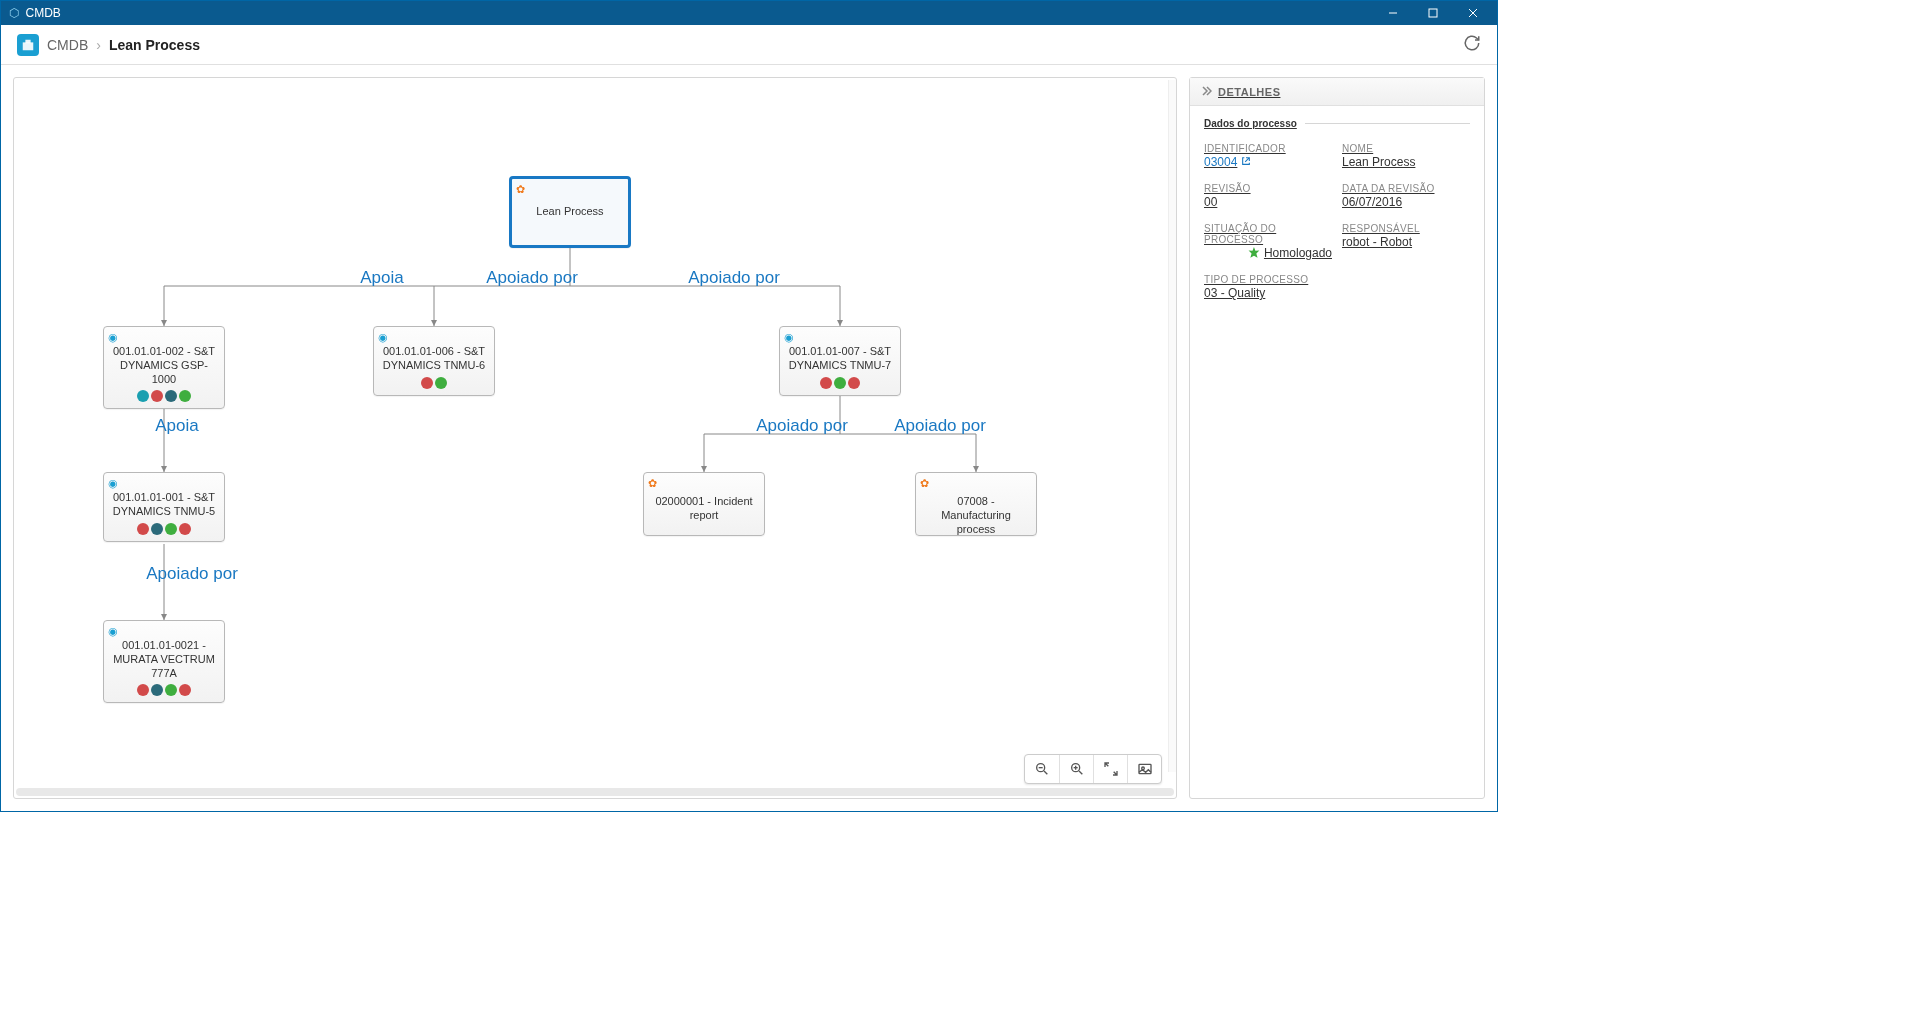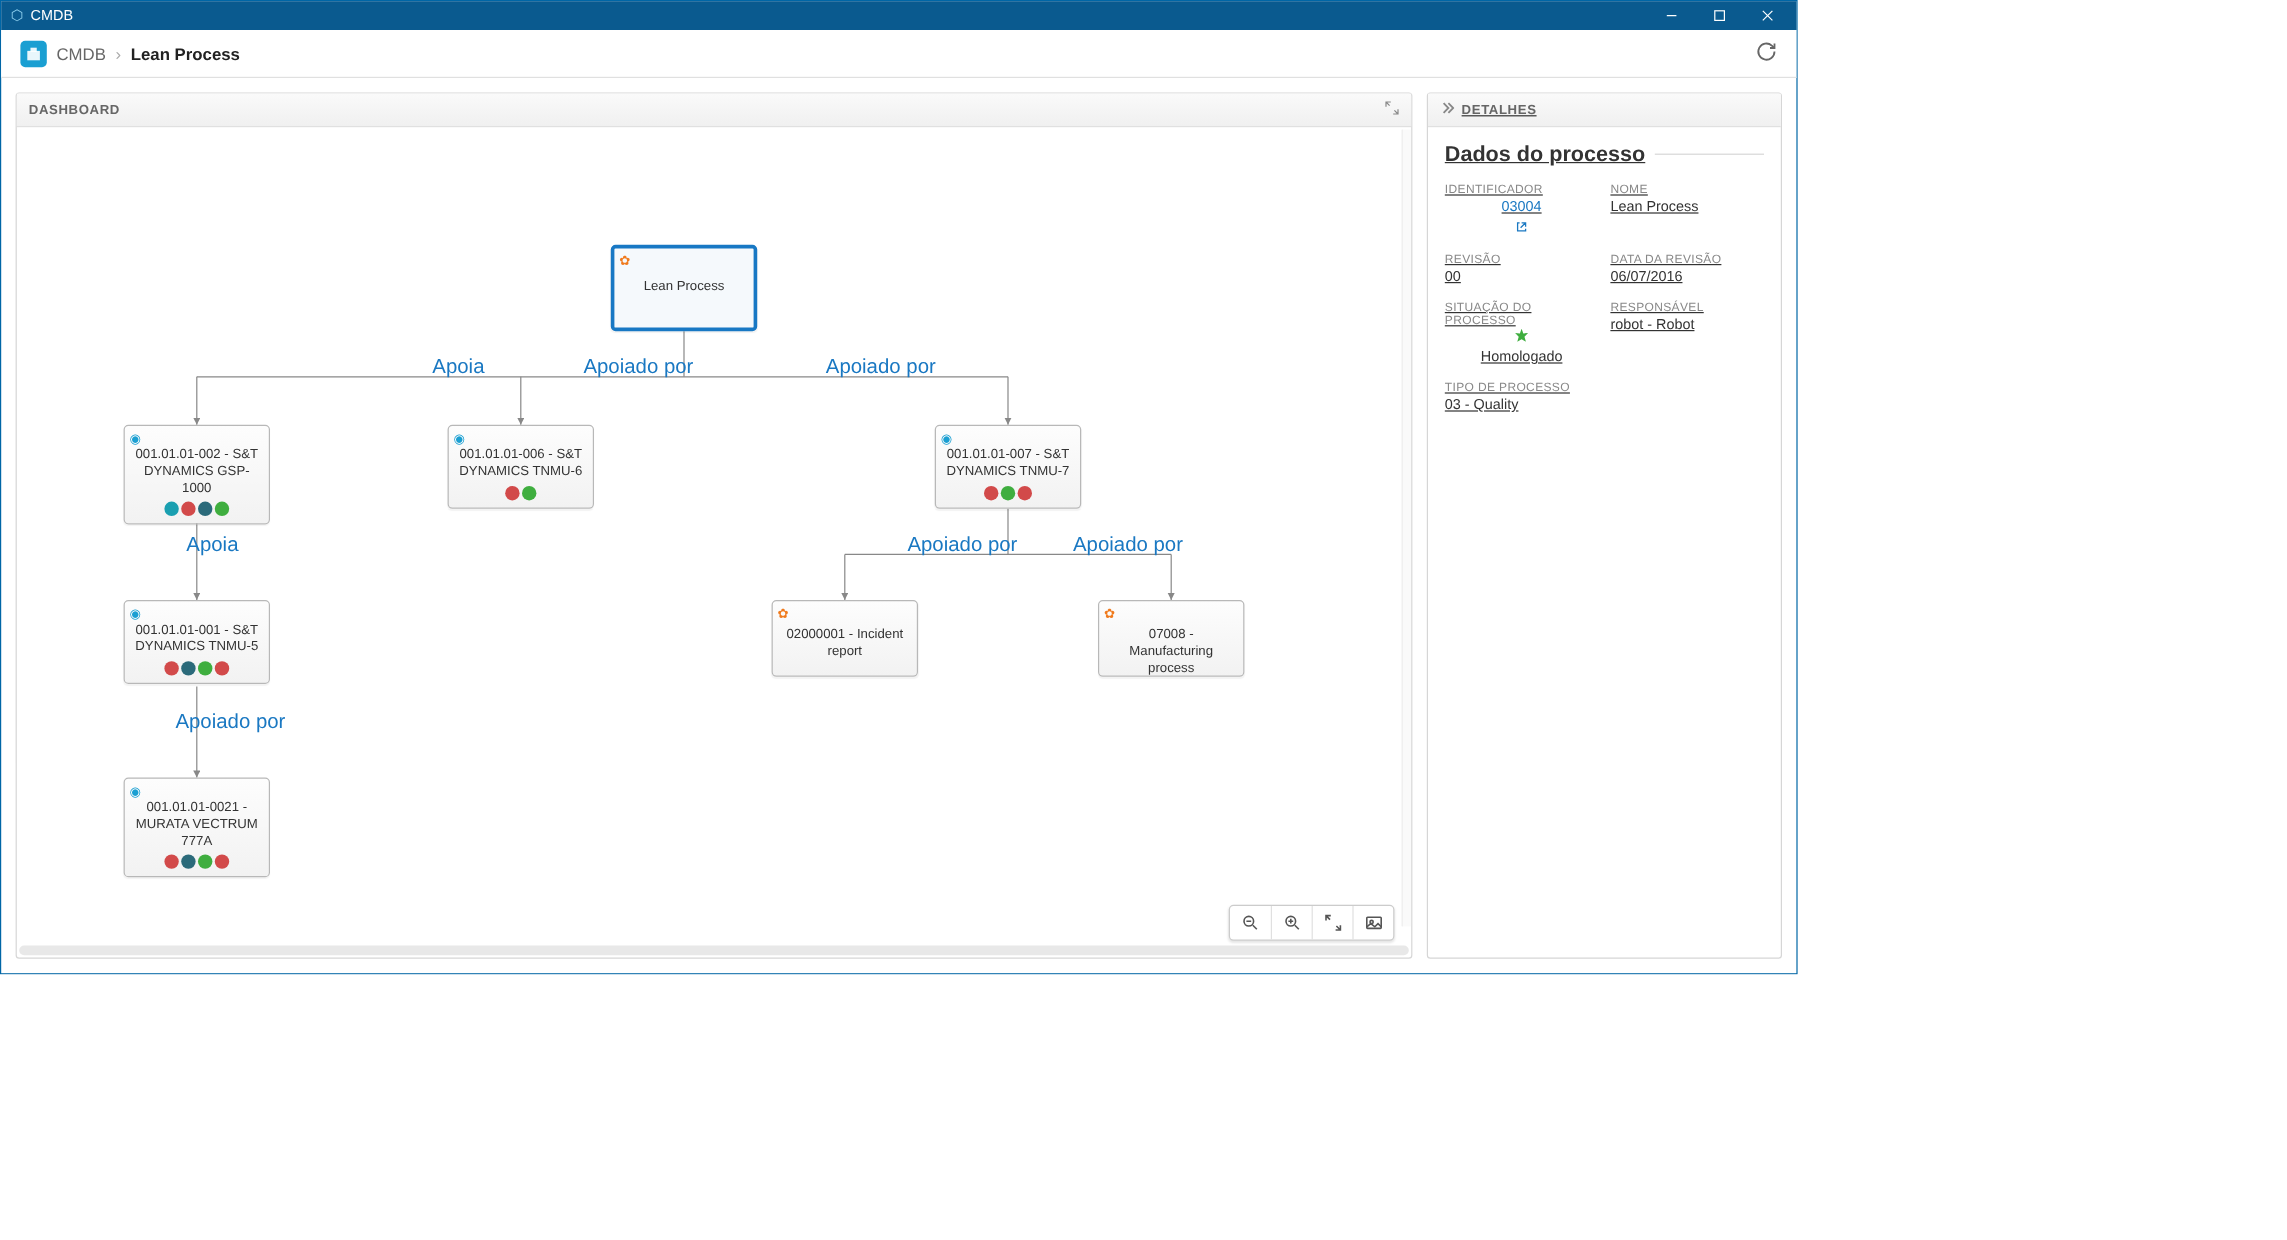--- a/index.html
+++ b/index.html
@@ -16,25 +16,25 @@
   .bc-item.current { font-weight: 700; color: #222; }
   .bc-sep { color: #aaa; font-size: 14px; }
   .refresh-btn { color: #666; cursor: pointer; }
   .main-area { display: flex; gap: 12px; padding: 12px; height: calc(100% - 64px); }
   .panel { border: 1px solid #d6d6d6; border-radius: 3px; background: #fff; }
   .dash-panel { flex: 1 1 auto; display: flex; flex-direction: column; position: relative; }
   .details-panel { width: 296px; flex: 0 0 296px; display: flex; flex-direction: column; text-decoration: underline; }
   .panel-header { height: 28px; background: linear-gradient(#fafafa,#f0f0f0); border-bottom: 1px solid #e0e0e0; display: flex; align-items: center; padding: 0 10px; font-size: 11px; font-weight: 700; color: #666; letter-spacing: .5px; justify-content: space-between;}
   .panel-header .hdr-tools { display:flex; align-items:center; gap:4px; color:#888; }
   .details-body { padding: 12px 14px; font-size: 12px; }
-  .details-section-title { font-size: 18px; font-weight: 700; color: #333; display: flex; align-items: center; gap: 8px; margin-bottom: 14px; }
+  .details-section-title { font-size: 10px; font-weight: 700; color: #333; display: flex; align-items: center; gap: 8px; margin-bottom: 14px; }
   .details-section-title::after { content: ""; flex: 1; border-top: 1px solid #d6d6d6; }
   .details-grid { display: grid; grid-template-columns: 1fr 1fr; row-gap: 14px; column-gap: 10px; }
   .field-label { font-size: 10px; color: #888; letter-spacing: .3px; text-transform: uppercase; }
-  .field-value { font-size: 12px; color: #333; margin-top: 1px; flex-direction: column; }
+  .field-value { font-size: 12px; color: #333; margin-top: 1px; }
   .link-val { color: #1a78c2; display:flex; align-items:center; gap:4px; }
   .status-val { display: flex; align-items: center; gap: 4px; justify-content: flex-end; }
   .status-badge { width: 12px; height: 12px; background: #3fae3f; border-radius: 2px; position:relative; }
   .status-badge::before, .status-badge::after { content:""; position:absolute; background:#3fae3f; }
   .status-badge { clip-path: polygon(50% 0,62% 32%,95% 30%,70% 55%,80% 90%,50% 72%,20% 90%,30% 55%,5% 30%,38% 32%);}
   .dash-canvas { position: relative; flex: 1; overflow: auto; }
   .dash-inner { position: relative; width: 100%; height: 100%; }
   svg.edges { position: absolute; inset: 0; width: 100%; height: 100%; pointer-events: none; }
   .edge-label { position:absolute; font-size:17px; color:#1a78c2; transform:translate(-50%,-50%); background:transparent; pointer-events:none; }
   .node { position:absolute; width:122px; border:1px solid #b8b8b8; border-radius:4px; background:linear-gradient(#fdfdfd,#f2f2f2); box-shadow:0 1px 1px rgba(0,0,0,0.05); padding:4px 6px 6px 6px; text-align:center; font-size:11px; color:#333; }
@@ -96,30 +96,20 @@
       <svg width="18" height="18" viewBox="0 0 24 24" fill="none" stroke="#666" stroke-width="2">
           <path d="M21 12a9 9 0 1 1-3-6.7L21 8"></path>
           <path d="M21 3v5h-5"></path>
         </svg>
     </div>
   </div>
 
   <div class="main-area">
 
     <div class="panel dash-panel">
-      <div class="panel-header">
-        <span>DASHBOARD</span>
-        <span class="hdr-tools">
-          <span>
-            <svg width="12" height="12" viewBox="0 0 12 12" stroke="#888" stroke-width="1" fill="none">
-                <path d="M1 5 L1 1 L5 1 M4 4 L1 1 M7 11 L11 11 L11 7 M8 8 L11 11"></path>
-              </svg>
-          </span>
-        </span>
-      </div>
 
       <div class="dash-canvas">
         <div class="dash-inner">
           <svg class="edges">
             <defs>
               <marker id="arrow" markerWidth="8" markerHeight="8" refX="6" refY="3" orient="auto">
                 <path d="M0,0 L6,3 L0,6 Z" fill="#888"></path>
               </marker>
             </defs>
 

